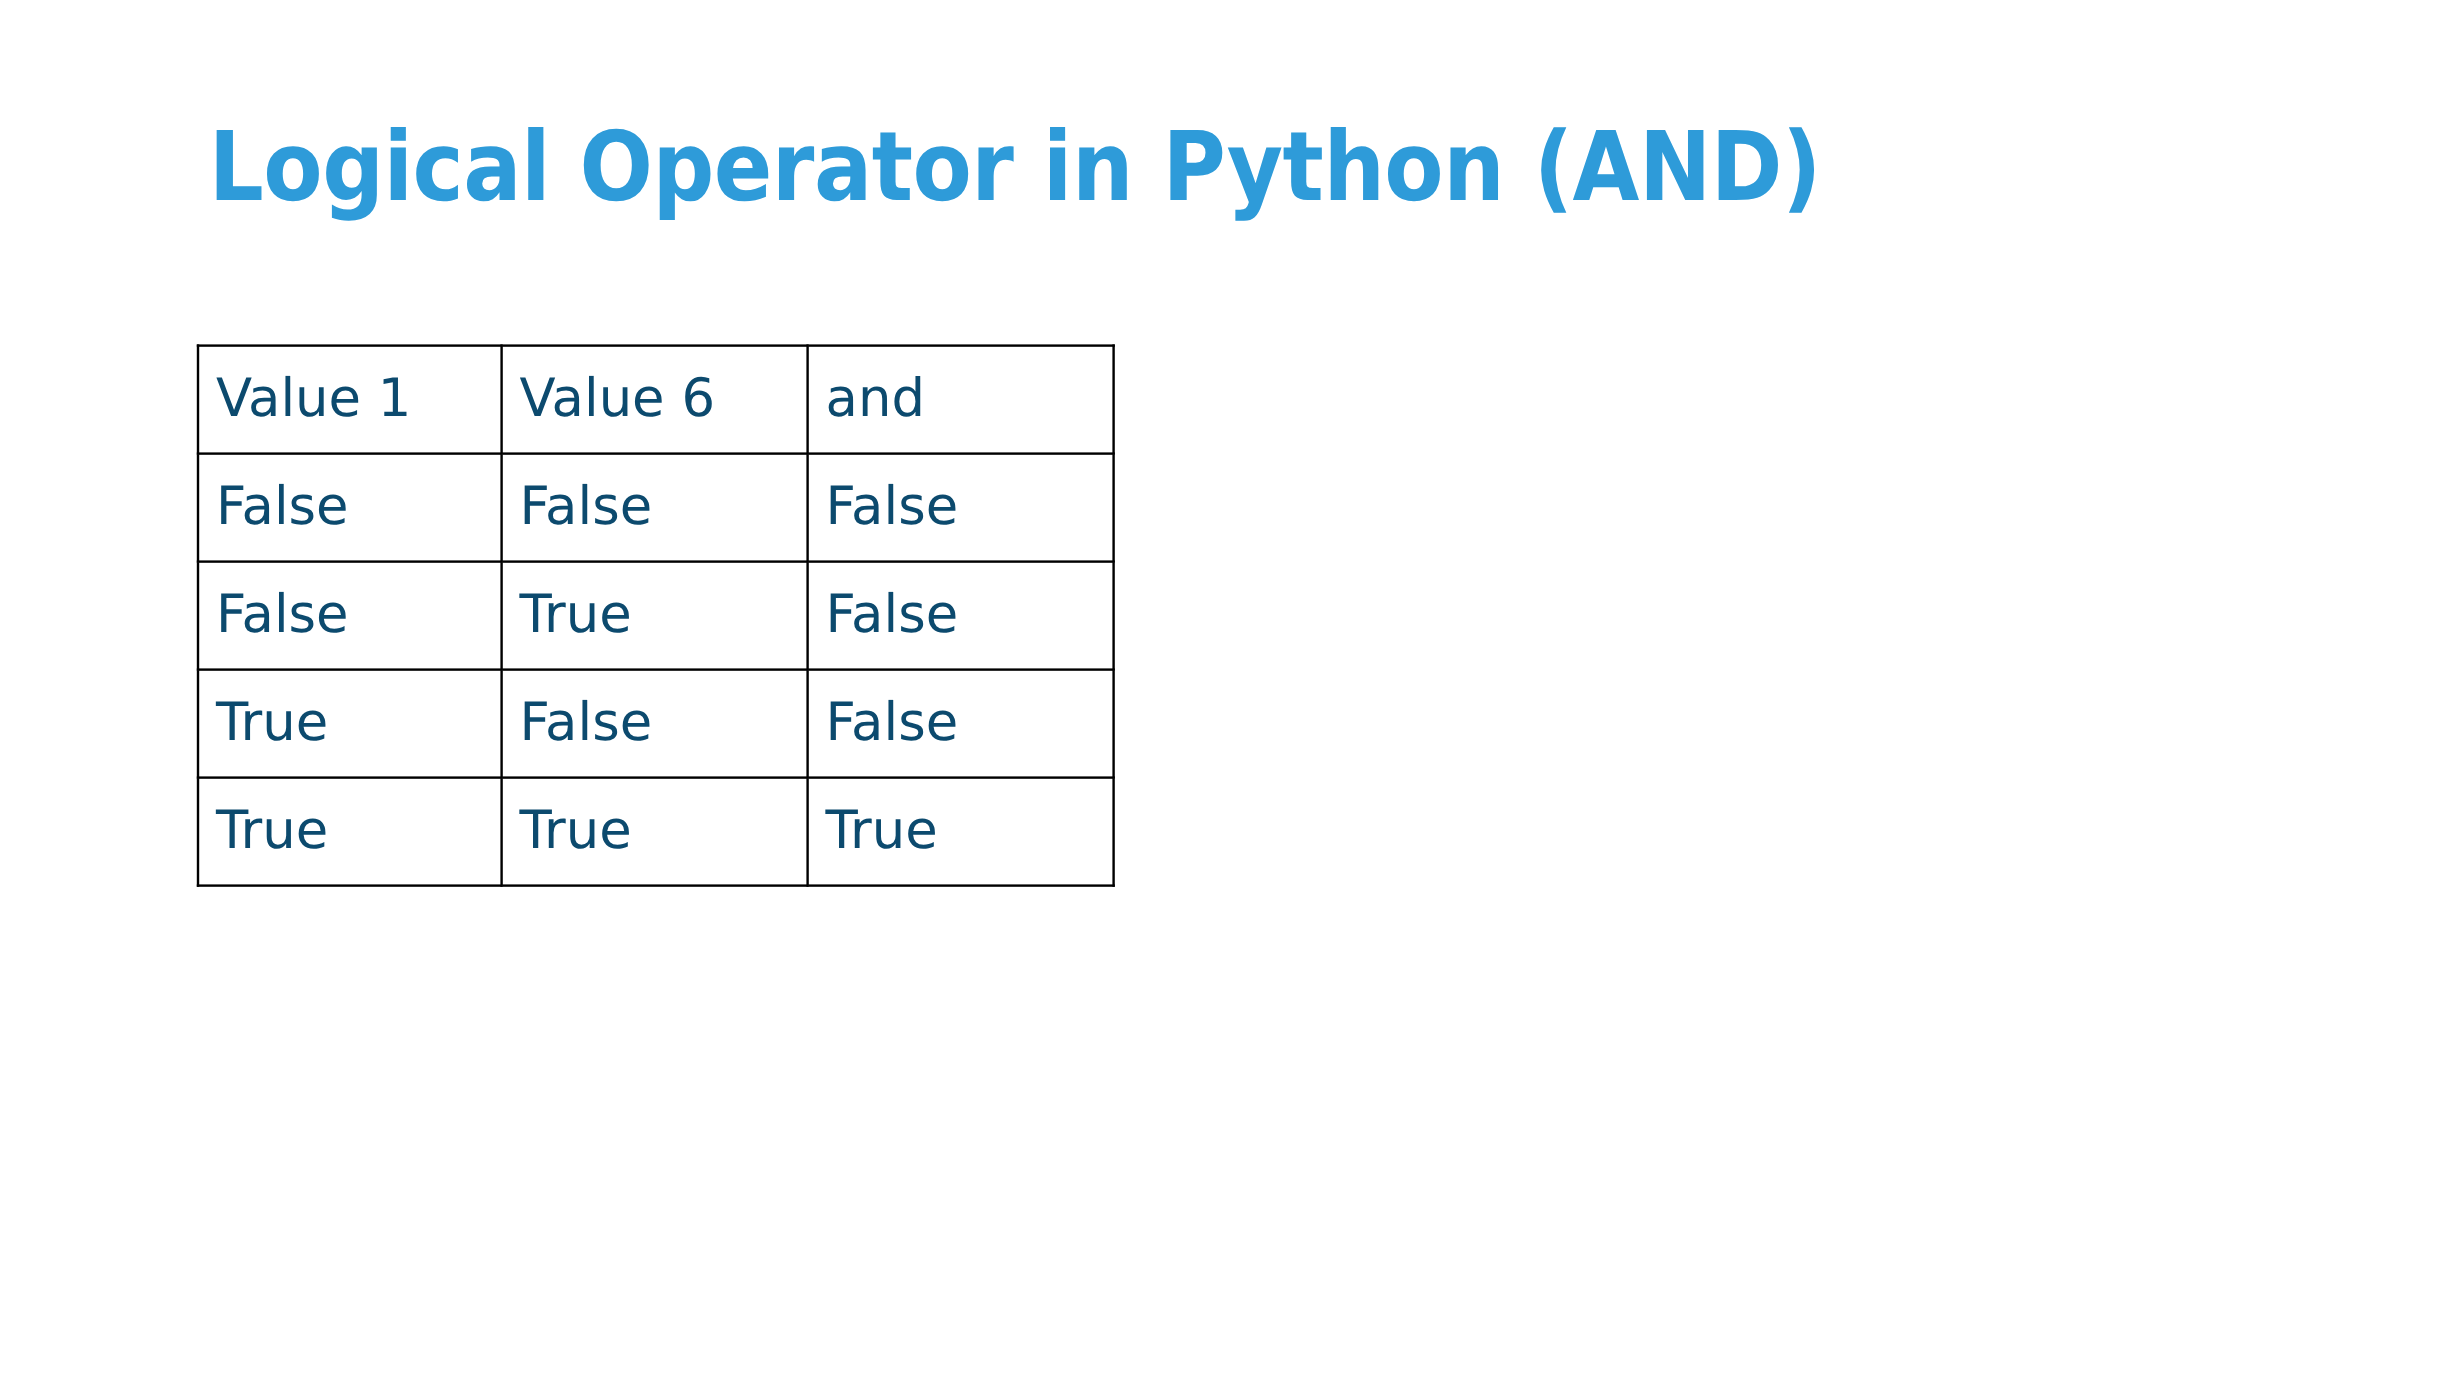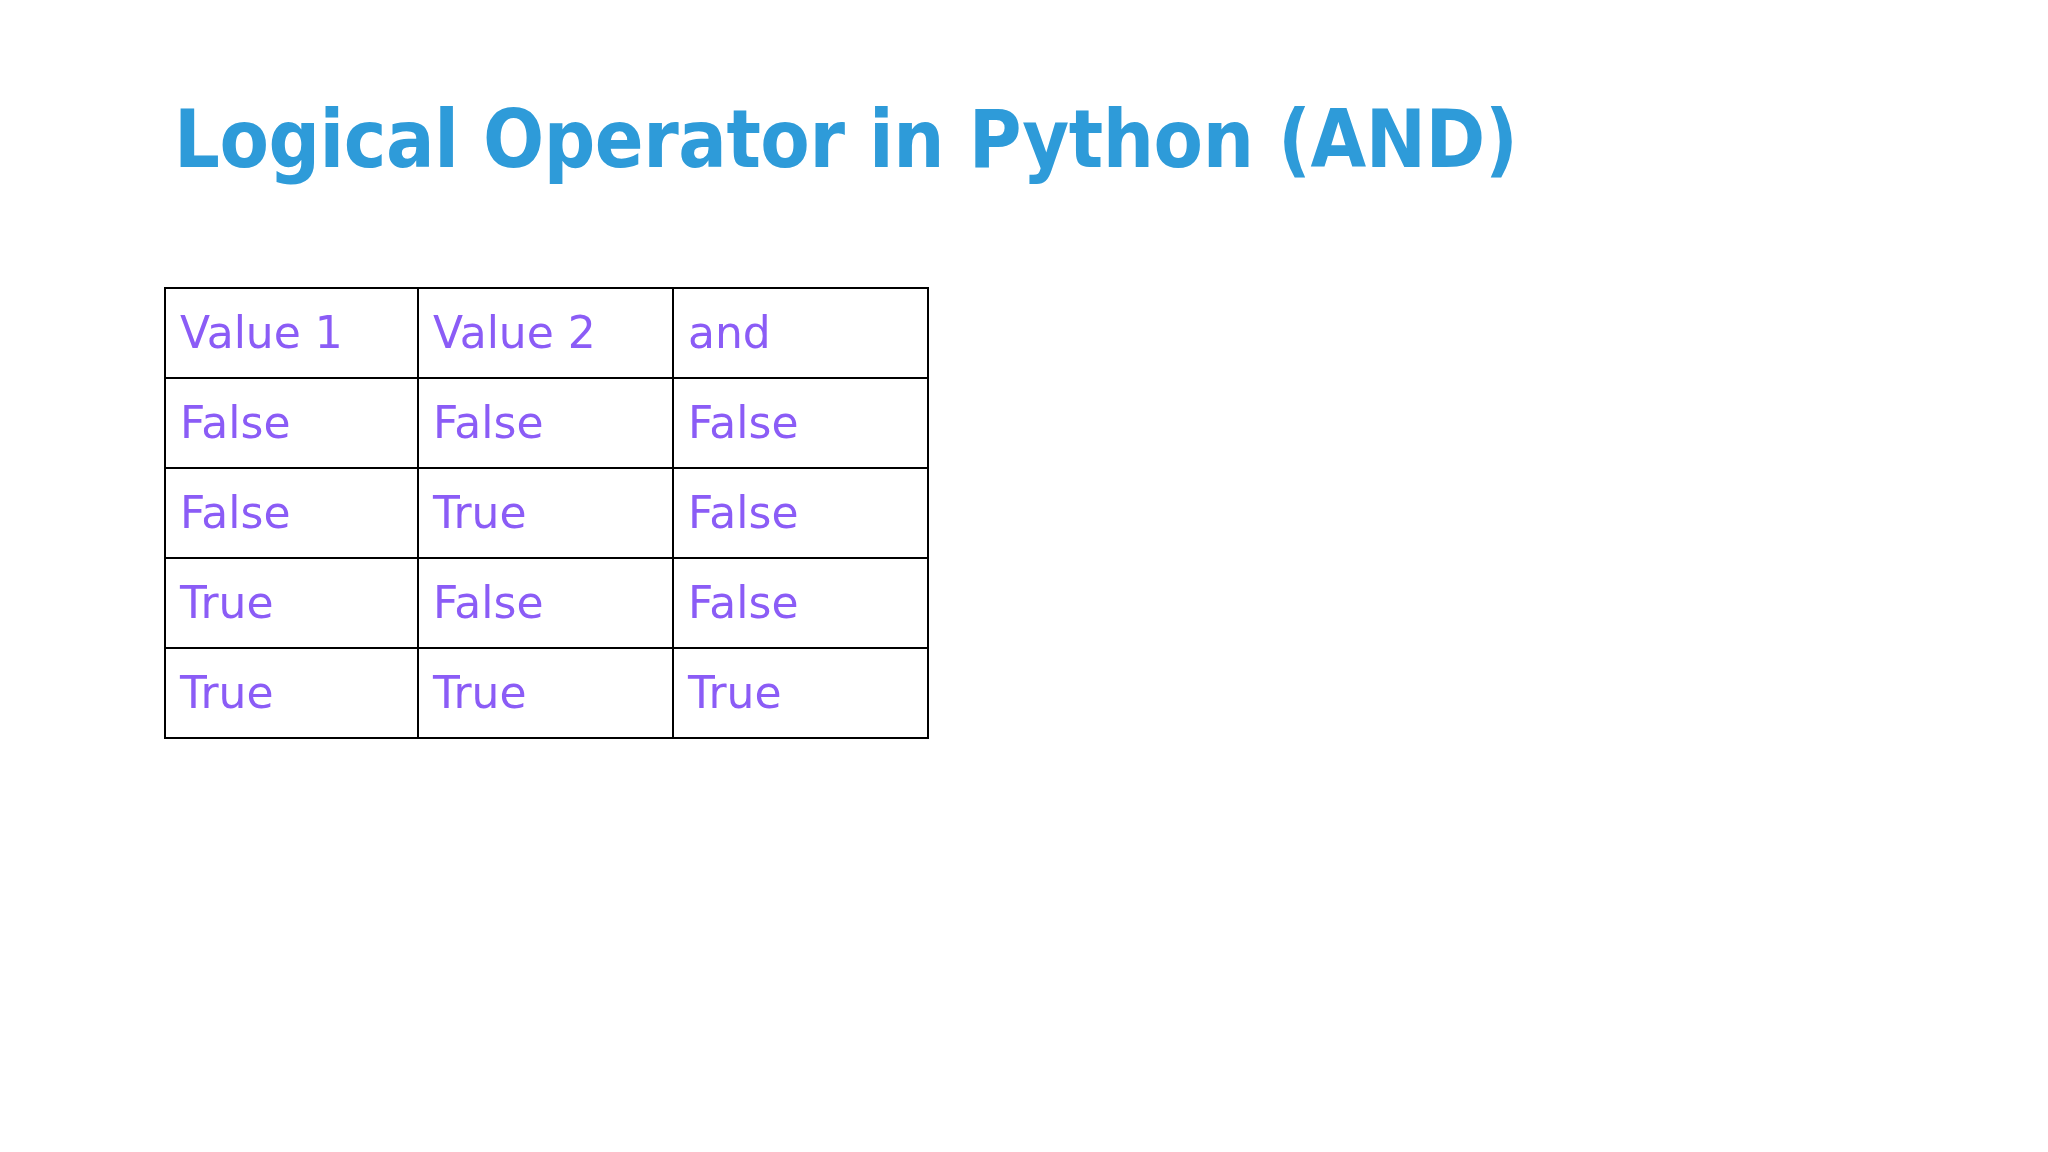--- a/index.html
+++ b/index.html
@@ -52,21 +52,21 @@
   }
   .truth-table td {
     border: 2px solid #000000;
     height: 88px;
     padding: 0 0 0 14px;
     vertical-align: middle;
     font-family: "DejaVu Sans", "Liberation Sans", sans-serif;
     font-size: 44px;
     line-height: 1.05;
     font-weight: normal;
-    color: #8b5cf6;
+    color: #0c4a6e;
     white-space: nowrap;
     overflow: hidden;
   }
   .col-a { width: 253px; }
   .col-b { width: 255px; }
   .col-c { width: 255px; }
 
   .cell-result {
     color: #7030A0;
   }
@@ -80,21 +80,21 @@
 
   <table class="truth-table">
     <colgroup>
       <col class="col-a">
       <col class="col-b">
       <col class="col-c">
     </colgroup>
     <tbody>
       <tr>
         <td>Value 1</td>
-        <td>Value 2</td>
+        <td>Value 6</td>
         <td class="cell-result">and</td>
       </tr>
       <tr>
         <td>False</td>
         <td>False</td>
         <td class="cell-result">False</td>
       </tr>
       <tr>
         <td>False</td>
         <td>True</td>

